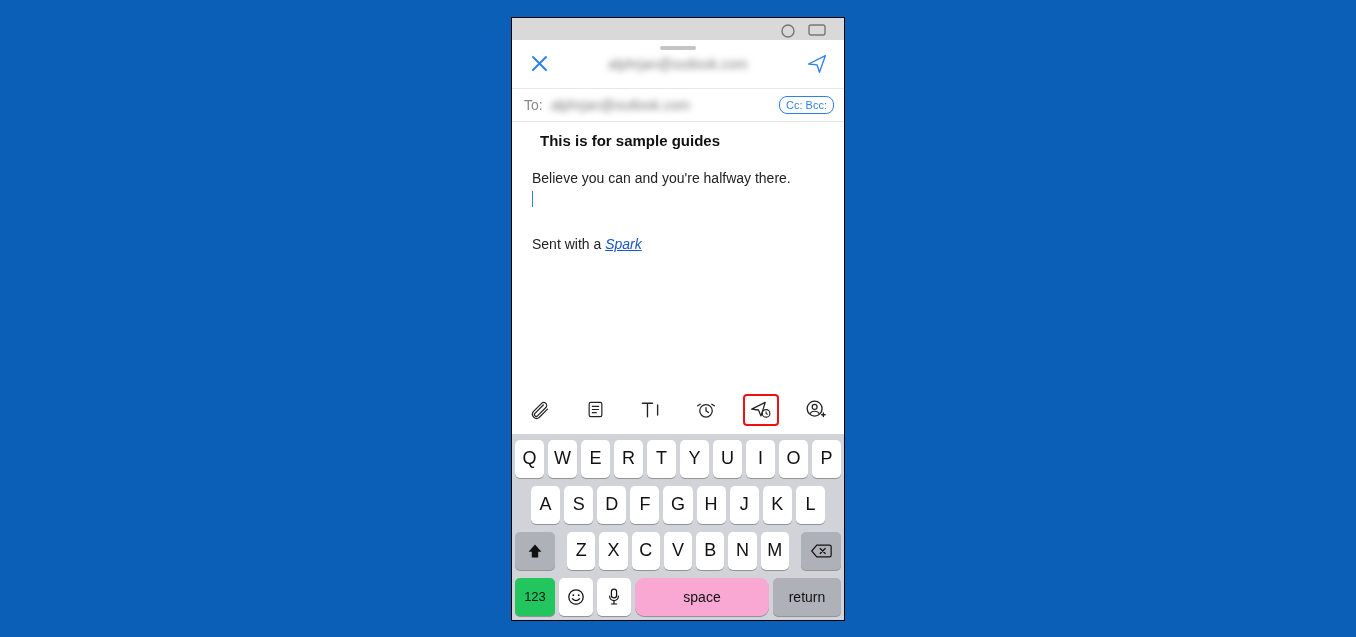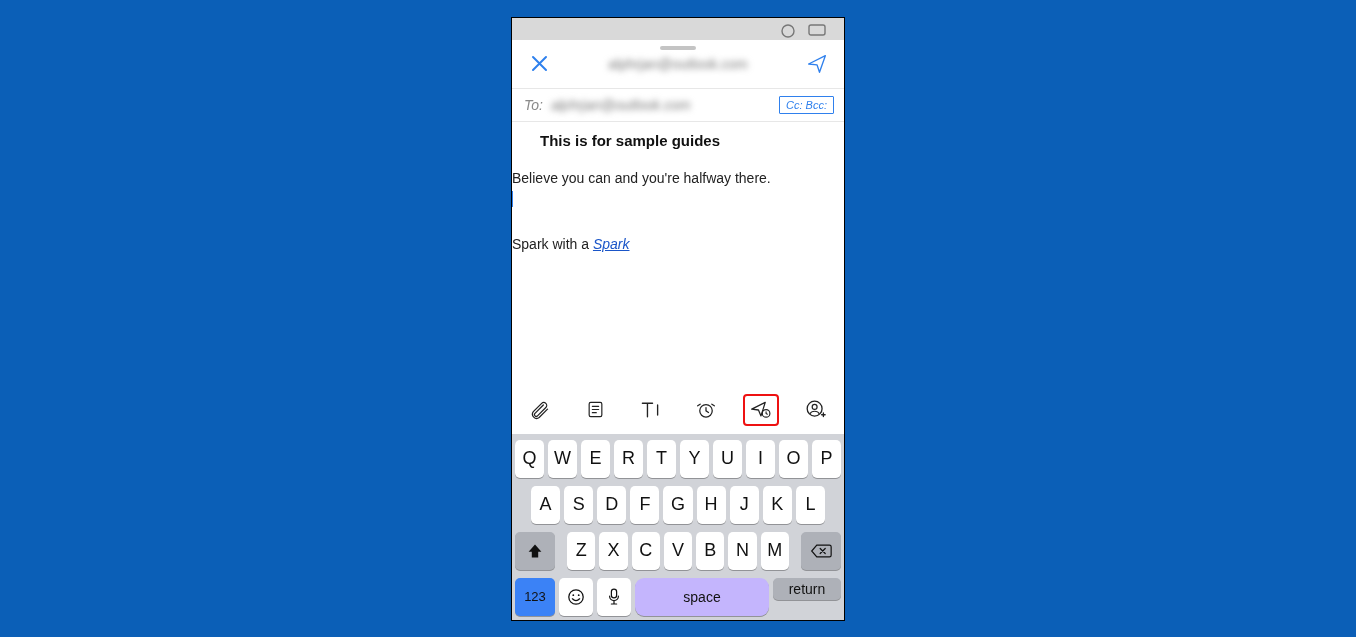--- a/index.html
+++ b/index.html
@@ -53,39 +53,38 @@
   .close-x, .send-top {
     width: 34px; height: 34px; display:flex; align-items:center; justify-content:center;
   }
   .send-top { margin-left: auto; }
   .divider { height:1px; background:#e7e7e7; }
   .to-row {
     display:flex; align-items:center;
     padding: 8px 12px;
     position: relative;
     flex: 0 0 auto;
-    font-style: italic;
   }
   .to-label { color:#8a8a8a; font-size:14px; margin-right:8px; }
   .to-value { color:#7a7a7a; font-size:14px; filter: blur(3px); }
   .ccbcc {
     position:absolute; right:10px; top:50%; transform:translateY(-50%);
     border:1px solid #2f80ed; color:#2f80ed;
-    font-size:11px; padding:2px 6px; border-radius:1px;
+    font-size:11px; padding:2px 6px; border-radius:8px;
     font-weight:500;
   }
   .subject {
     padding: 10px 28px 6px;
     font-size: 15px;
     font-weight: 700;
     color:#111;
     flex: 0 0 auto;
   }
   .body-area {
-    padding: 14px 0 8px;
+    padding: 14px 20px 8px;
     font-size: 14px;
     color:#222;
     flex: 1 1 auto;
     line-height: 1.35;
     position: relative;
   }
   .cursor-line {
     display:inline-block; width:1px; height:16px; background:#2f80ed;
     vertical-align: middle; margin-top:2px;
   }
@@ -123,37 +122,37 @@
   .key.shift, .key.bksp {
     background:#aeb1b8;
     flex: 0 0 40px;
   }
   .krow2 { padding: 0 16px; }
   .krow3 .letters { display:flex; gap:4px; flex:1; margin:0 8px; }
   .krow3 { display:flex; gap:4px; margin-bottom:8px; }
   .krow3 .letters .key { flex:1; }
   .krow4 { display:flex; gap:4px; }
   .key123 {
-    background:#3b82f6; border-radius:5px; box-shadow:0 1px 0 rgba(0,0,0,0.3);
+    background:#22c55e; border-radius:5px; box-shadow:0 1px 0 rgba(0,0,0,0.3);
     height:38px; width:40px; display:flex;align-items:center;justify-content:center;
     font-size:13px; color:#111;
   }
   .emoji-key, .mic-key {
     background:#fff; border-radius:5px; box-shadow:0 1px 0 rgba(0,0,0,0.3);
     height:38px; width:34px; display:flex;align-items:center;justify-content:center;
     font-size:16px;
   }
   .space-key {
-    background:#c4b5fd; border-radius:9px; box-shadow:0 1px 0 rgba(0,0,0,0.3);
+    background:#f9a8d4; border-radius:9px; box-shadow:0 1px 0 rgba(0,0,0,0.3);
     height:38px; flex:1; display:flex;align-items:center;justify-content:center;
     font-size:14px; color:#111;
   }
   .return-key {
     background:#aeb1b8; border-radius:5px; box-shadow:0 1px 0 rgba(0,0,0,0.3);
-    height:22px; width:68px; display:flex;align-items:center;justify-content:center;
+    height:38px; width:68px; display:flex;align-items:center;justify-content:center;
     font-size:14px; color:#111;
   }
   svg { display:block; }
 </style>
 </head>
 <body>
 
 <div class="phone">
 
   <div class="status-strip">
@@ -193,21 +192,21 @@
   </div>
   <div class="divider"></div>
 
   <div class="subject">This is for sample guides</div>
 
   <div class="body-area">
     <div>Believe you can and you're halfway there.</div>
     <div><span class="cursor-line"></span></div>
     <div class="sig-break"></div>
     <div>
-      <span>Spark with a </span><a href="#" class="spark-link">Spark</a>
+      <span>Sent with a </span><a href="#" class="spark-link">Spark</a>
     </div>
   </div>
 
   <div class="compose-toolbar">
     <div class="tb-btn">
       <svg width="20" height="20" viewBox="0 0 24 24">
           <path d="M21 11 L11 21 a5 5 0 0 1 -7 -7 L14 4 a3.5 3.5 0 0 1 5 5 L9 19 a2 2 0 0 1 -3 -3 L16 6" fill="none" stroke="#222" stroke-width="1.5" stroke-linecap="round"></path>
         </svg>
     </div>
     <div class="tb-btn">

